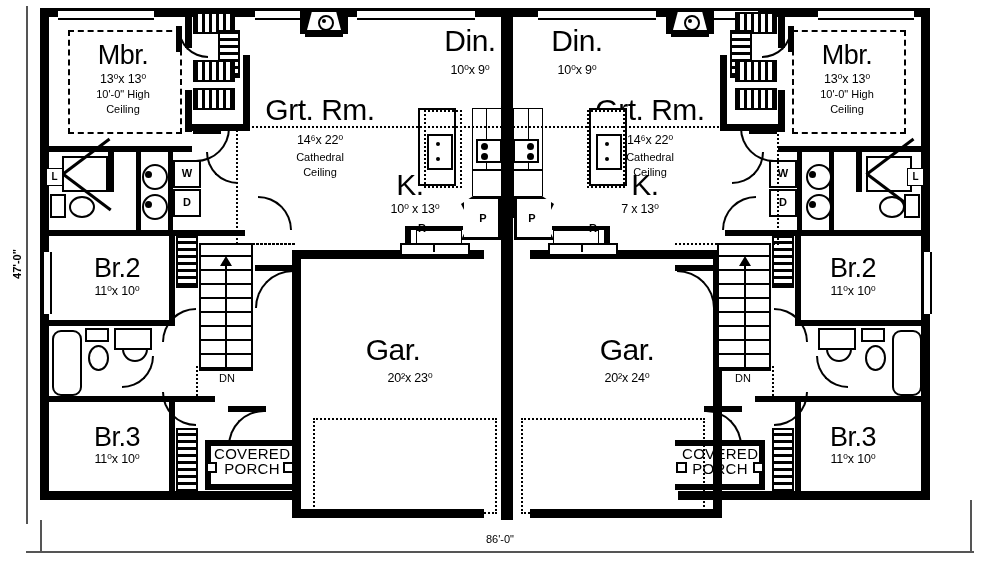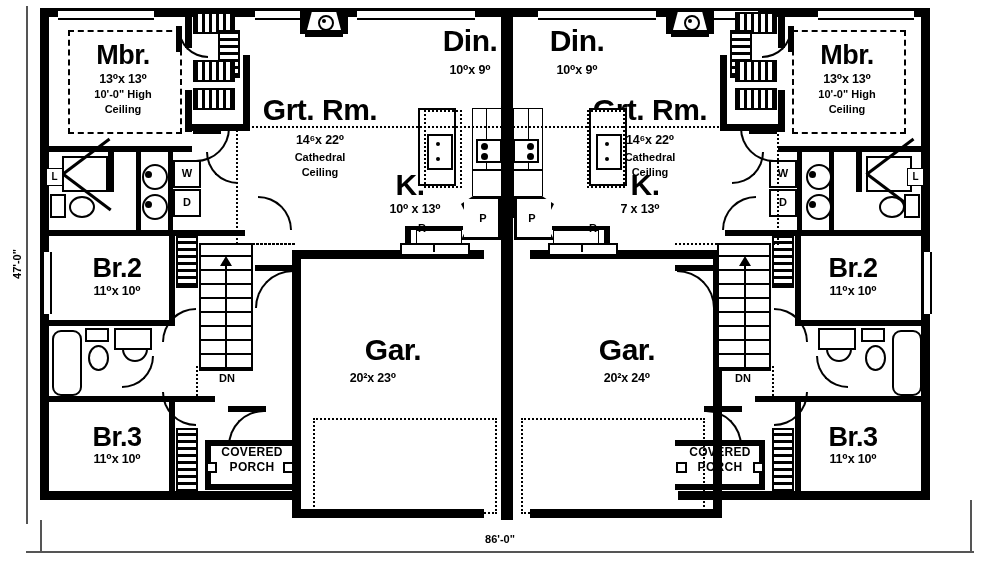--- a/index.html
+++ b/index.html
@@ -12,25 +12,25 @@
   .tw{position:absolute;background:#000;}
   .dash{position:absolute;border:2px dashed #000;}
   .dot{position:absolute;border-top:2px dotted #000;}
   .dotbox{position:absolute;border:2px dotted #000;}
   .vdot{position:absolute;border-left:2px dotted #000;}
   .box{position:absolute;border:2px solid #000;background:#fff;box-sizing:border-box;}
   .thinbox{position:absolute;border:1.5px solid #000;background:#fff;box-sizing:border-box;}
 
   
   .lbl{position:absolute;text-align:center;line-height:1;white-space:nowrap;
-       font-weight:bold;color:#000;}
+       font-weight:normal;color:#000;}
   .big{font-size:27px;letter-spacing:-0.5px;}
   .dim{font-size:12.5px;letter-spacing:-0.2px;}
   .small{font-size:11px;}
-  .tiny{font-size:12px;letter-spacing:.3px;}
+  .tiny{font-size:15px;letter-spacing:.3px;}
   .fix{font-size:11px;font-weight:bold;}
 
   
   .door{position:absolute;box-sizing:border-box;}
   .leaf{position:absolute;background:#000;}
 
   
   .hatch{position:absolute;background:
      repeating-linear-gradient(90deg,#000 0 3px,#fff 3px 7px);
      border:2px solid #000;box-sizing:border-box;}
@@ -264,21 +264,21 @@
   <div class="w" style="left:405px;top:226px;width:6px;height:22px;"></div>
   <div class="tw" style="left:405px;top:226px;width:58px;height:4px;"></div>
   <div class="thinbox" style="left:416px;top:230px;width:46px;height:20px;"></div>
   <div class="lbl fix" style="left:411px;top:223px;width:22px;">R</div>
 
   <div class="dot" style="left:236px;top:126px;width:266px;"></div>
   <div class="vdot" style="left:236px;top:126px;height:118px;"></div>
   <div class="dot" style="left:236px;top:243px;width:58px;"></div>
 
   <div class="lbl big" style="left:338px;top:335px;width:110px;font-size:30px;">Gar.</div>
-  <div class="lbl dim" style="left:318px;top:372px;width:110px;">20²x 23⁰</div>
+  <div class="lbl dim" style="left:355px;top:372px;width:110px;">20²x 23⁰</div>
   <div class="dotbox" style="left:313px;top:418px;width:180px;height:92px;"></div>
   <div class="win" style="left:400px;top:243px;width:66px;height:9px;border:2px solid #000;"></div>
   <div class="tw" style="left:433px;top:243px;width:2px;height:9px;"></div>
   <div class="door" style="left:258px;top:196px;width:34px;height:34px;">
     <div style="position:absolute;inset:0;border:2px solid #000;border-radius:0 100% 0 0;
                 border-bottom:none;border-left:none;"></div>
   </div>
 
   <div class="dash" style="left:792px;top:30px;width:110px;height:100px;"></div>
   <div class="lbl big" style="left:797px;top:42px;width:100px;">Mbr.</div>

